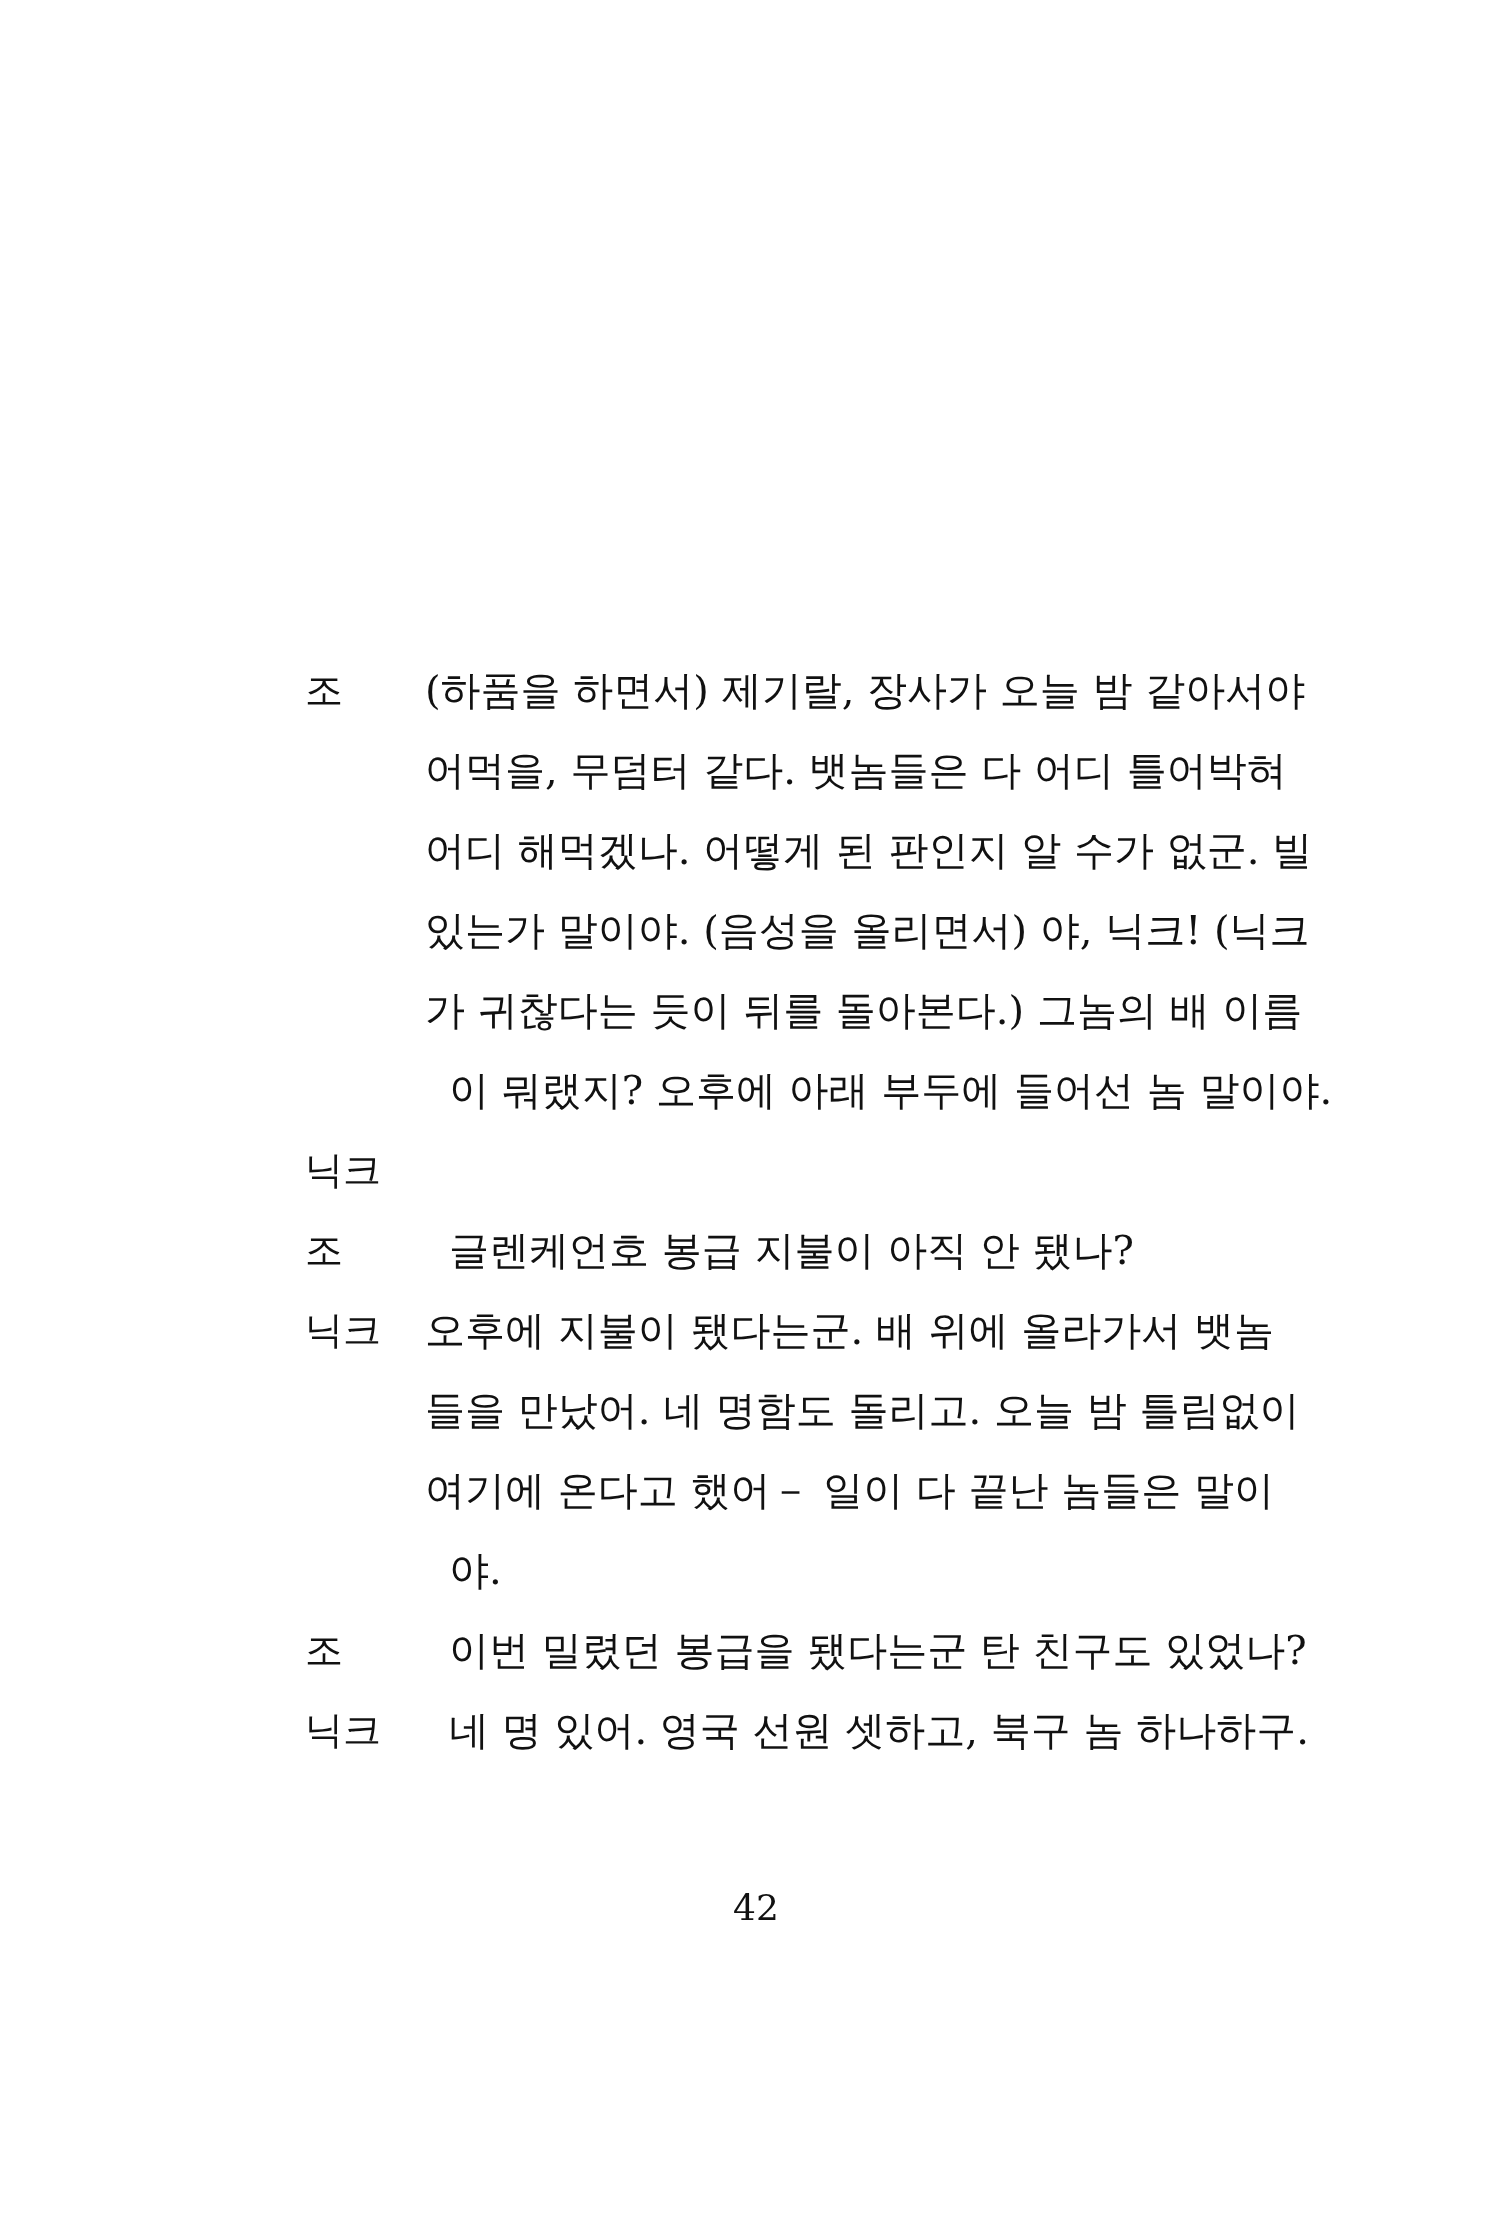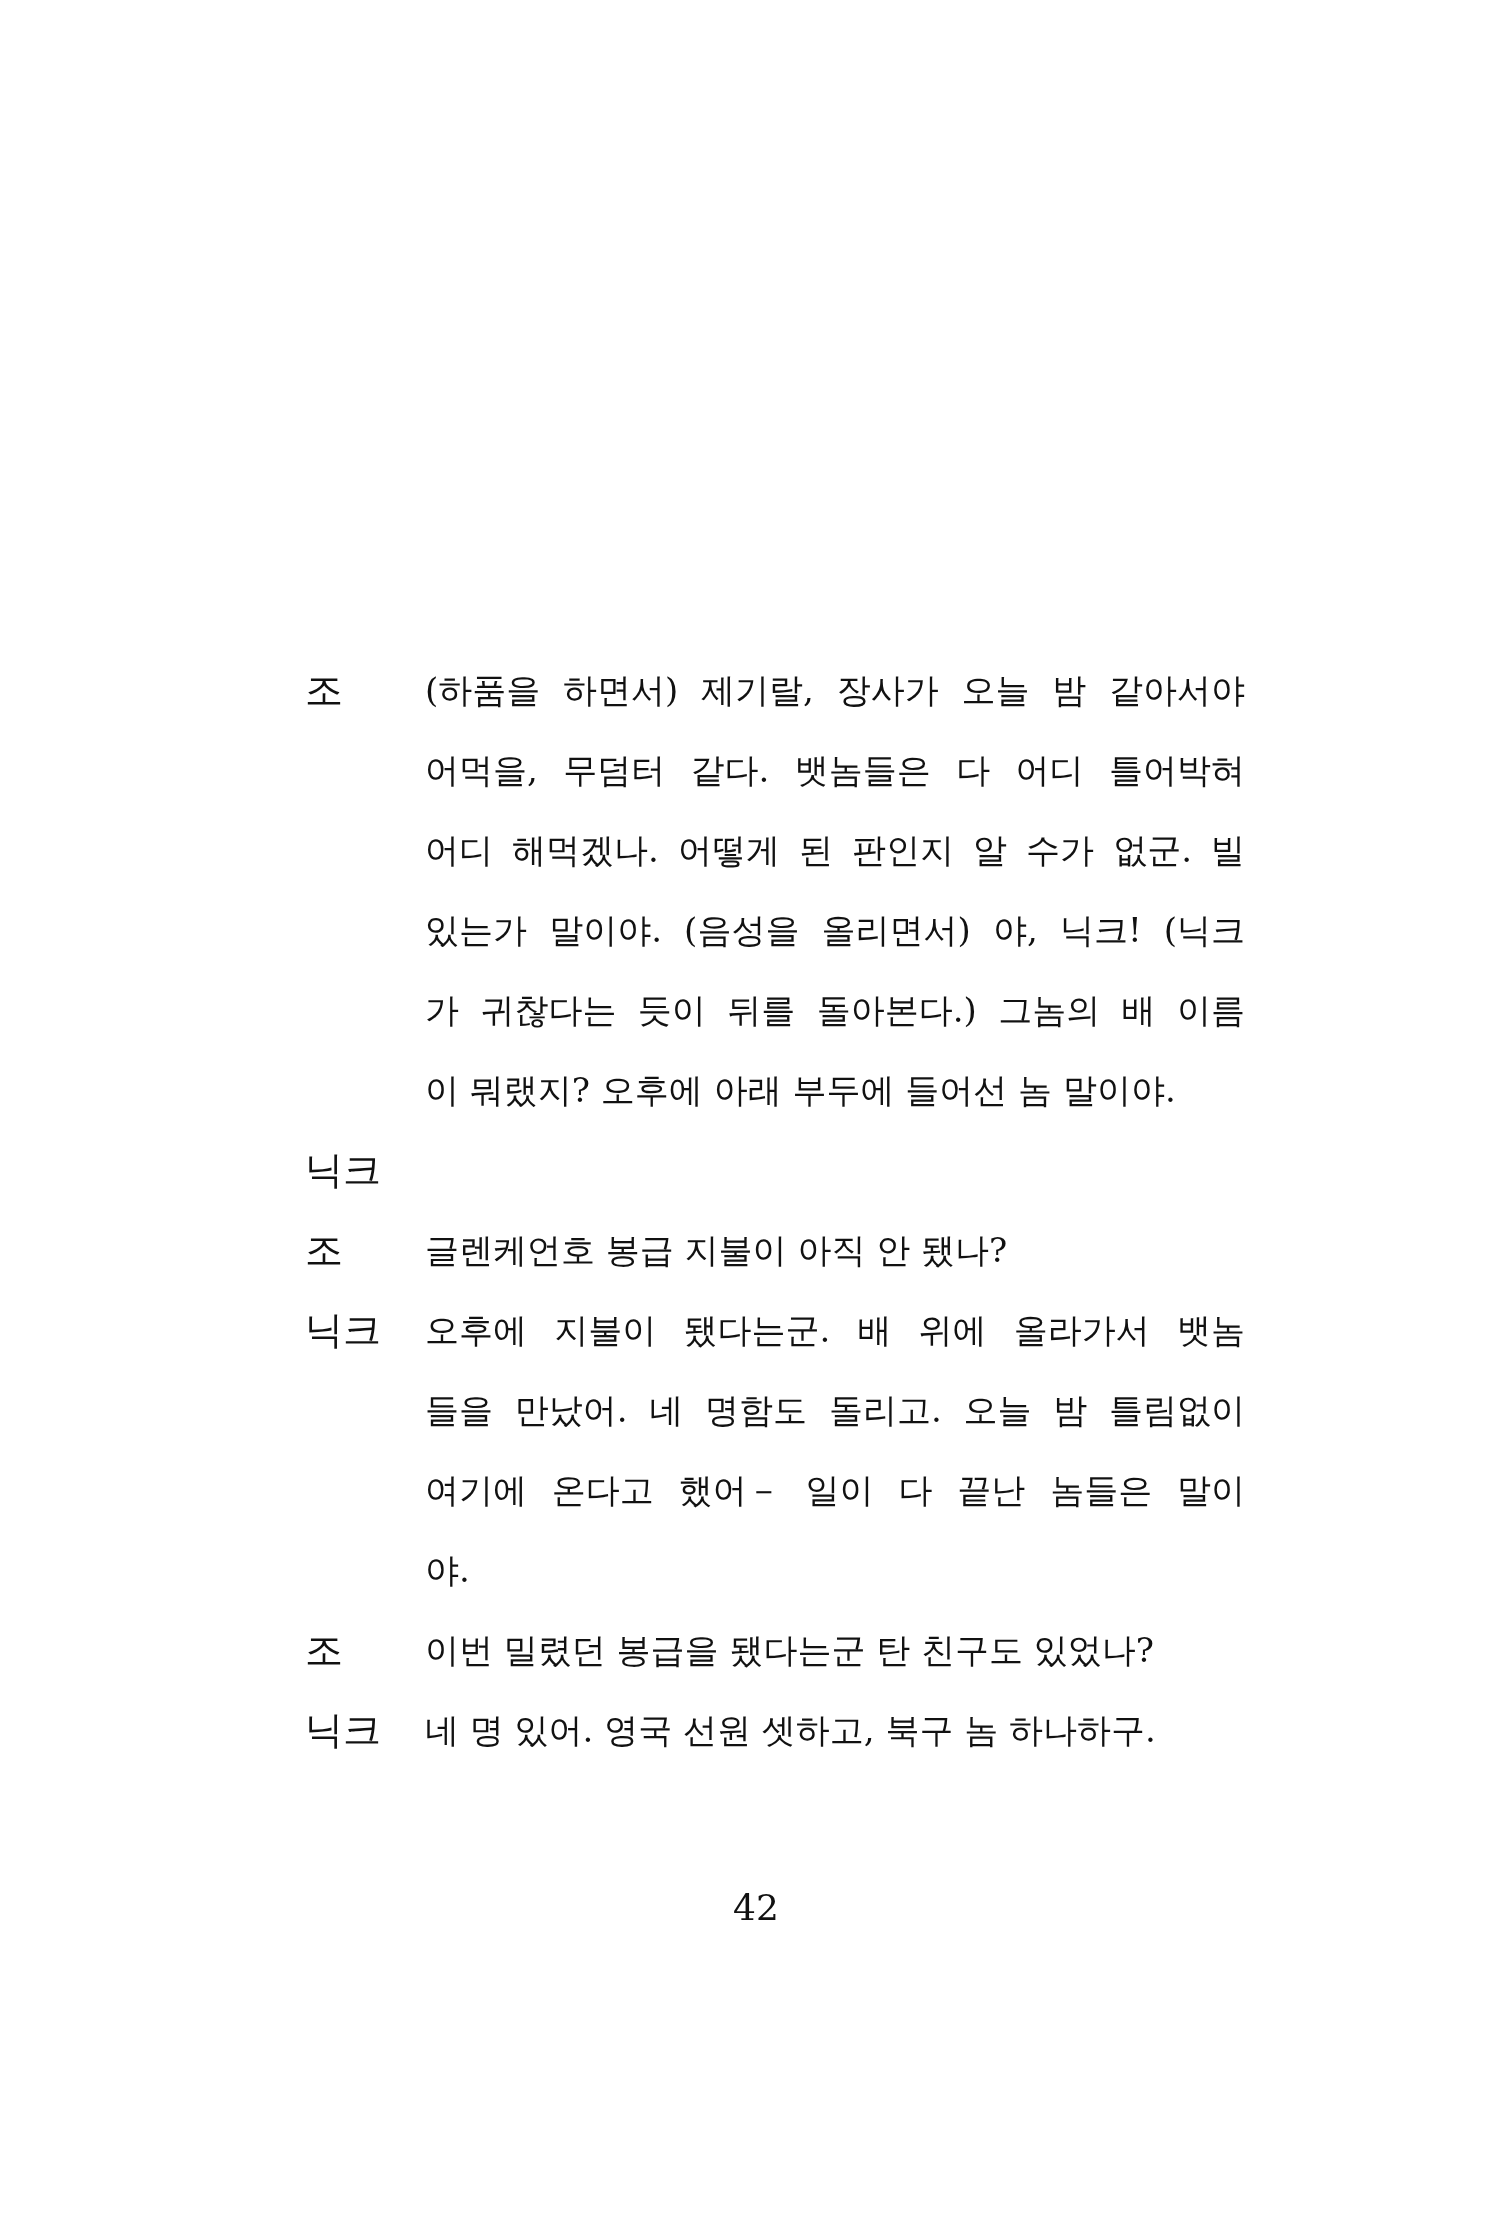--- a/index.html
+++ b/index.html
@@ -59,27 +59,28 @@
       font-family: "DejaVu Sans", "Liberation Sans", sans-serif;
     }
     .lines {
       flex: 1 1 auto;
       width: 820px;
     }
     .line {
       display: block;
       height: 80px;
       line-height: 80px;
-      font-size: 34px;
+      font-size: 40px;
       white-space: nowrap;
       text-align: justify;
       text-align-last: justify;
     }
     .line.last {
       text-align-last: left;
+      margin-left: 24px;
     }
     .page-number {
       position: absolute;
       left: 0;
       width: 1512px;
       top: 1878px;
       text-align: center;
       font-size: 36px;
       line-height: 60px;
       font-family: "DejaVu Serif", "Liberation Serif", serif;

